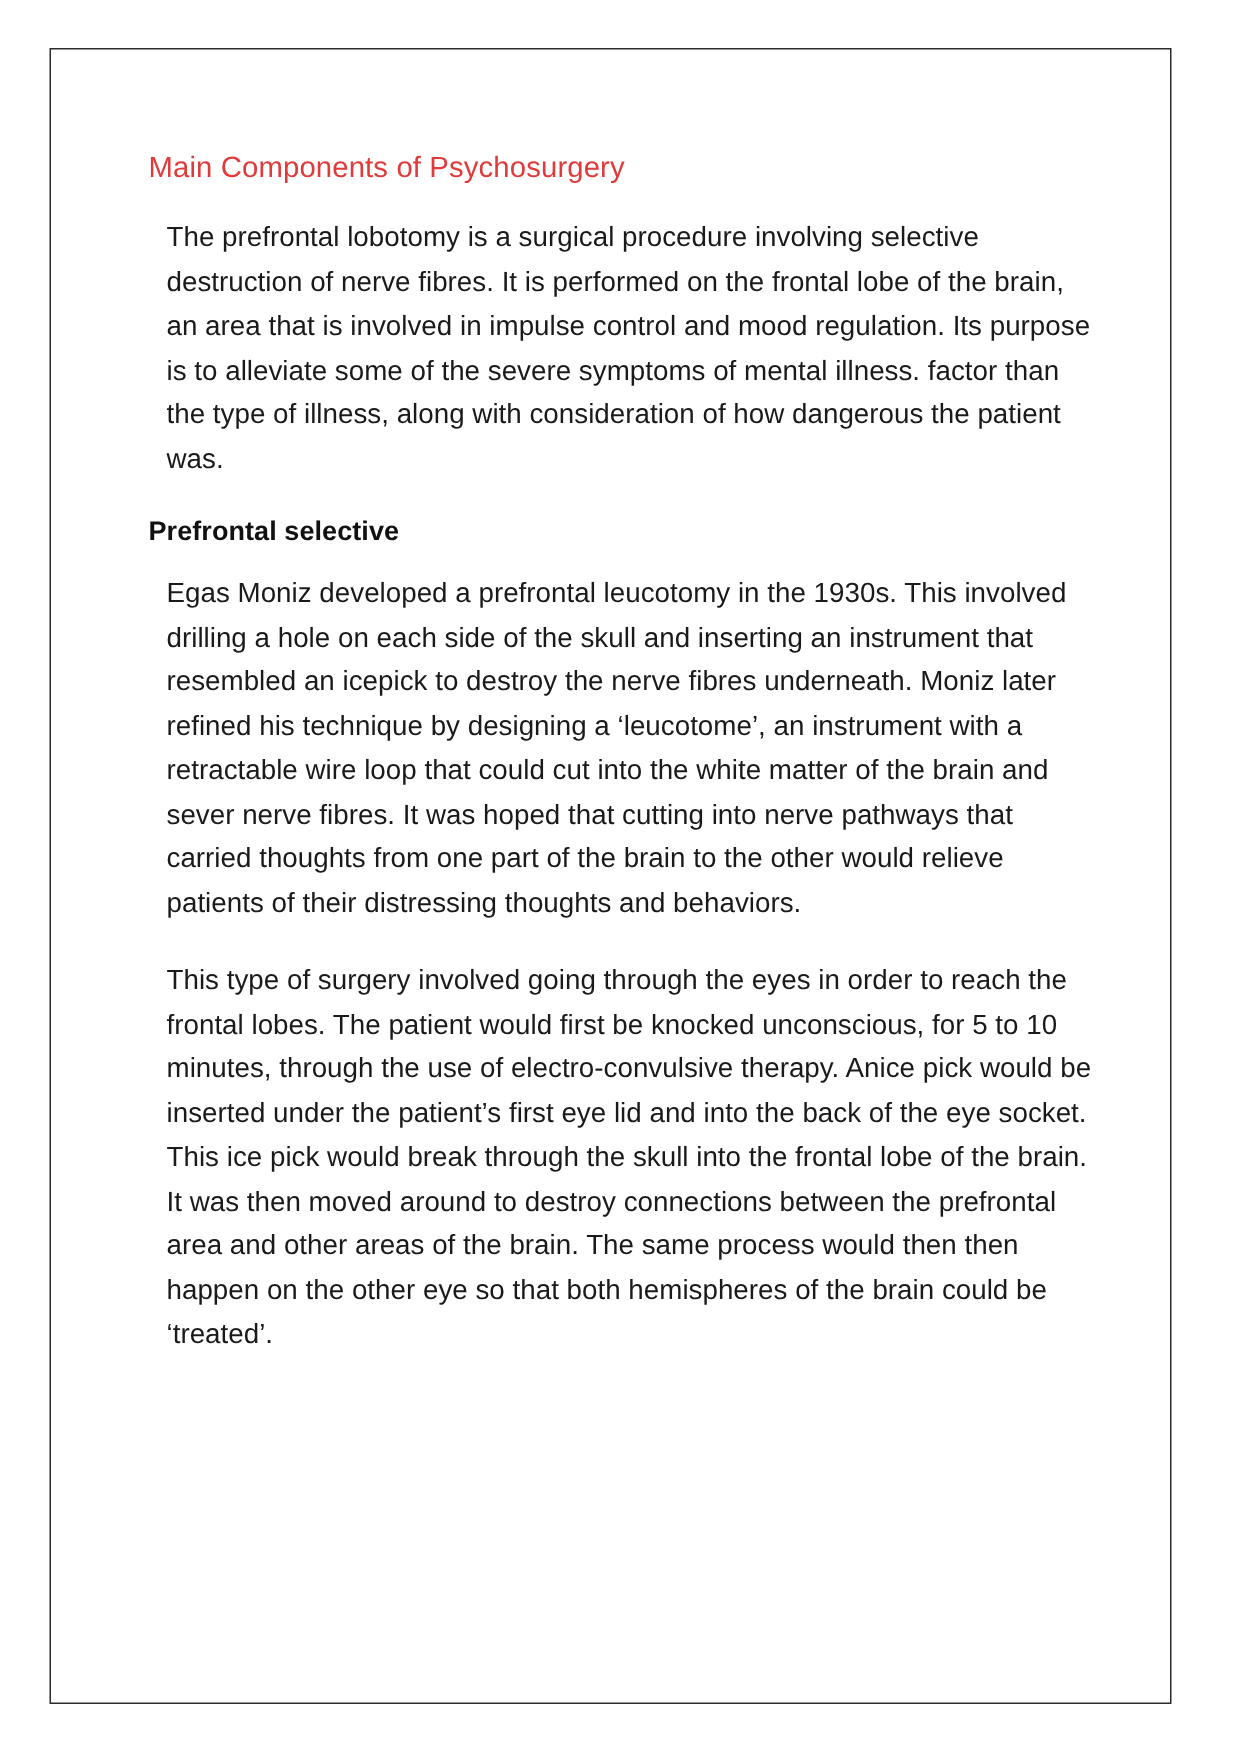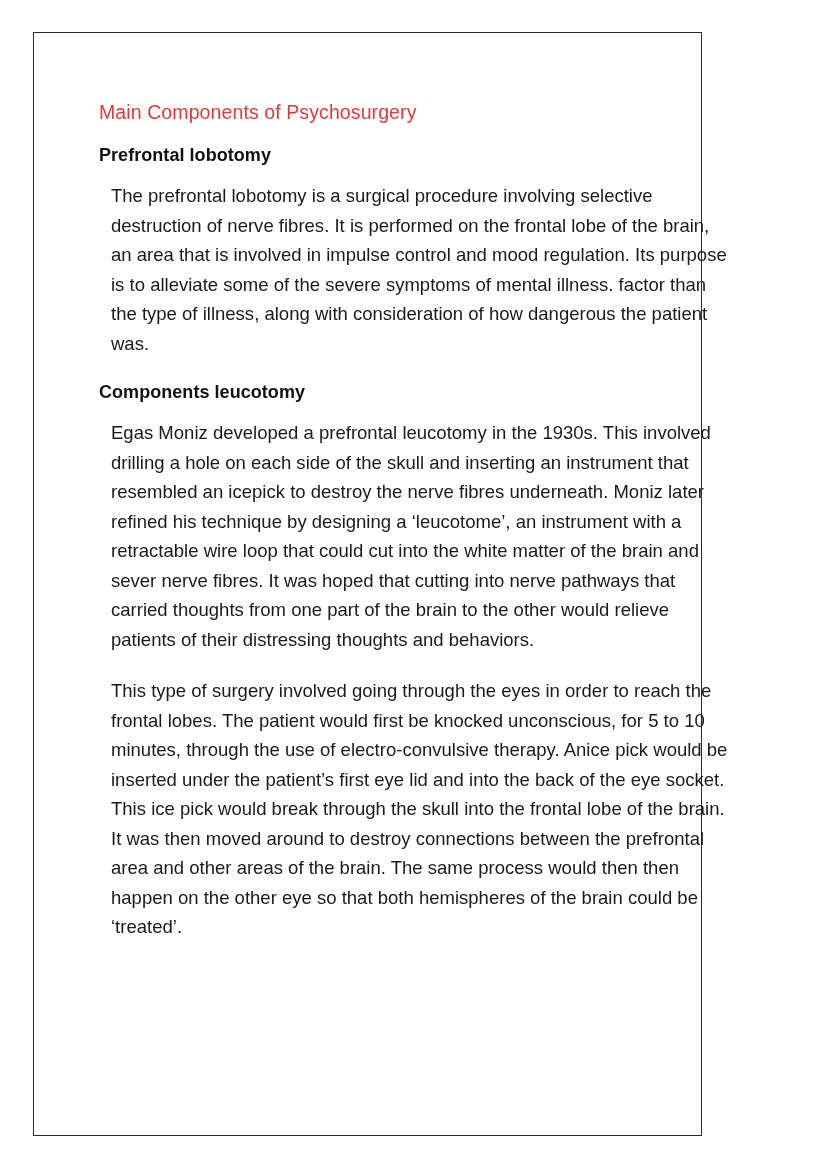--- a/index.html
+++ b/index.html
@@ -13,21 +13,21 @@
     background: #ffffff;
     font-family: "Liberation Sans", "DejaVu Sans", sans-serif;
     -webkit-font-smoothing: antialiased;
     overflow: hidden;
   }
 
   .page-sheet {
     position: absolute;
     left: 33px;
     top: 32px;
-    width: 669px;
+    width: 748px;
     height: 1104px;
     background: #ffffff;
     border: 1.5px solid #2b2b2b;
     box-sizing: border-box;
   }
 
   .content-area {
     position: absolute;
     left: 65px;           
     top: 66px;            
@@ -67,25 +67,24 @@
   }
 </style>
 </head>
 <body>
 
 <div class="page-sheet">
   <div class="content-area">
 
     <h1 class="doc-title">Main Components of Psychosurgery</h1>
 
-    <h2 class="section-heading">Prefrontal lobotomy</h2>
 
     <p class="body-paragraph">The prefrontal lobotomy is a surgical procedure involving selective destruction of nerve fibres. It is performed on the frontal lobe of the brain, an area that is involved in impulse control and mood regulation. Its purpose is to alleviate some of the severe symptoms of mental illness. factor than the type of illness, along with consideration of how dangerous the patient was.</p>
 
-    <h2 class="section-heading">Components leucotomy</h2>
+    <h2 class="section-heading">Prefrontal selective</h2>
 
     <p class="body-paragraph">Egas Moniz developed a prefrontal leucotomy in the 1930s. This involved drilling a hole on each side of the skull and inserting an instrument that resembled an icepick to destroy the nerve fibres underneath. Moniz later refined his technique by designing a ‘leucotome’, an instrument with a retractable wire loop that could cut into the white matter of the brain and sever nerve fibres. It was hoped that cutting into nerve pathways that carried thoughts from one part of the brain to the other would relieve patients of their distressing thoughts and behaviors.</p>
 
 
     <p class="body-paragraph">This type of surgery involved going through the eyes in order to reach the frontal lobes. The patient would first be knocked unconscious, for 5 to 10 minutes, through the use of electro-convulsive therapy. Anice pick would be inserted under the patient’s first eye lid and into the back of the eye socket. This ice pick would break through the skull into the frontal lobe of the brain. It was then moved around to destroy connections between the prefrontal area and other areas of the brain. The same process would then then happen on the other eye so that both hemispheres of the brain could be ‘treated’.</p>
 
   </div>
 </div>
 
 </body></html>

